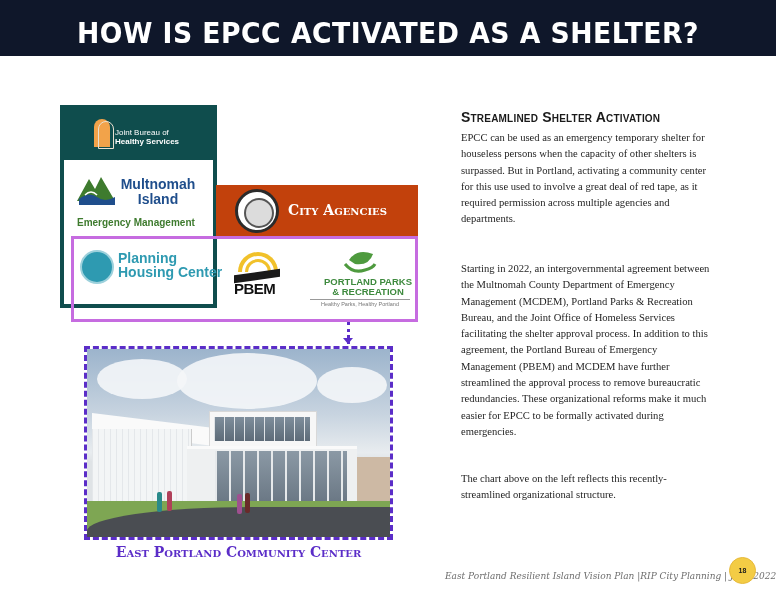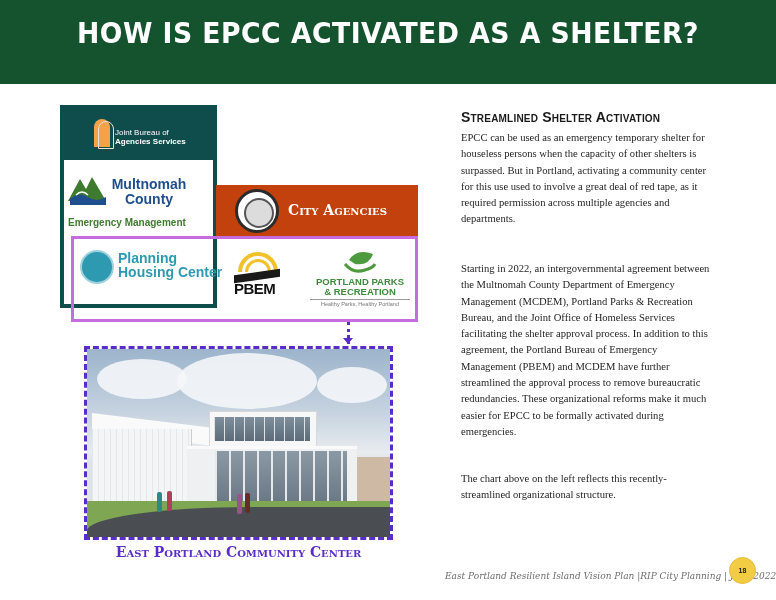--- a/index.html
+++ b/index.html
@@ -1,32 +1,32 @@
 <!DOCTYPE html>
 <html><head>
 <meta charset="utf-8">
 <style>
   * { box-sizing: border-box; margin: 0; padding: 0; }
   html, body { width: 776px; height: 600px; overflow: hidden; background: #ffffff; }
   body { position: relative; font-family: "Liberation Sans", sans-serif; }
 
-  .header { position: absolute; left: 0; top: 0; width: 776px; height: 84px; background: #14532d; }
+  .header { position: absolute; left: 0; top: 0; width: 776px; height: 56px; background: #0f172a; }
   .header-title { position: absolute; left: 0; top: 16px; width: 776px; text-align: center; color: #ffffff;
     font-family: "DejaVu Sans", sans-serif; font-weight: bold; font-size: 29px; letter-spacing: 0.5px; transform: scaleX(0.92); }
 
   
   .county-box { position: absolute; left: 60px; top: 105px; width: 157px; height: 203px; border: 4px solid #0f4d4d; background: #ffffff; }
   .county-head { position: absolute; left: 0; top: 0; width: 149px; height: 51px; background: #0f4d4d; }
   .joint-logo { position: absolute; left: 30px; top: 10px; width: 100px; height: 32px; }
   .joint-arch { position: absolute; left: 0; top: 0; width: 16px; height: 28px; background: #f2a34a; border-radius: 8px 8px 0 0; }
   .joint-arch2 { position: absolute; left: 4px; top: 2px; width: 16px; height: 28px; border: 1px solid #e9e0d0; border-radius: 8px 8px 0 0; }
   .joint-text { position: absolute; left: 21px; top: 9px; color: #ffffff; font-size: 8px; line-height: 9px; white-space: nowrap; }
   .joint-text b { font-weight: bold; }
 
-  .mult-logo { position: absolute; left: 4px; top: 66px; width: 130px; height: 58px; }
+  .mult-logo { position: absolute; left: 13px; top: 66px; width: 130px; height: 58px; }
   .mult-mtn { position: absolute; left: 0; top: 0; width: 40px; height: 34px; }
   .mult-name { position: absolute; left: 36px; top: 2px; color: #1f4e8c; font-weight: bold; font-size: 14px; line-height: 15px; text-align: center; width: 90px; }
   .mult-sub { position: absolute; left: 0; top: 42px; color: #3e7b2e; font-weight: bold; font-size: 10px; white-space: nowrap; }
 
   
   .city-head { position: absolute; left: 216px; top: 185px; width: 202px; height: 52px; background: #c2410c; }
   .city-seal { position: absolute; left: 19px; top: 4px; width: 44px; height: 44px; border-radius: 50%; background: #ffffff; border: 3px solid #2b2b2b; }
   .city-seal::after { content: ""; position: absolute; left: 6px; top: 6px; width: 26px; height: 26px; border-radius: 50%; border: 2px solid #555; background: #dcdcdc; }
   .city-title { position: absolute; left: 72px; top: 17px; color: #ffffff; font-family: "DejaVu Serif", serif; font-weight: bold; font-size: 14px; font-variant: small-caps; white-space: nowrap; }
   .city-outline { position: absolute; left: 71px; top: 236px; width: 347px; height: 86px; border: 3px solid #c66ce0; }
@@ -36,21 +36,21 @@
   .phb-text { position: absolute; left: 38px; top: 3px; color: #2e9ab1; font-weight: bold; font-size: 14px; line-height: 14px; white-space: nowrap; }
 
   .pbem-logo { position: absolute; left: 234px; top: 252px; width: 50px; height: 46px; }
   .pbem-sun { position: absolute; left: 4px; top: 0; width: 40px; height: 20px; border: 4px solid #f1c12a; border-bottom: none; border-radius: 20px 20px 0 0; }
   .pbem-sun2 { position: absolute; left: 11px; top: 7px; width: 26px; height: 13px; border: 3px solid #f1c12a; border-bottom: none; border-radius: 13px 13px 0 0; }
   .pbem-roof { position: absolute; left: 0; top: 20px; width: 46px; height: 8px; background: #1a1a1a; transform: skewY(-8deg); }
   .pbem-text { position: absolute; left: 0; top: 28px; color: #111; font-weight: bold; font-size: 15px; letter-spacing: -0.5px; }
 
   .ppr-logo { position: absolute; left: 310px; top: 250px; width: 100px; height: 58px; text-align: center; }
   .ppr-leaf { position: absolute; left: 33px; top: 0; width: 34px; height: 24px; }
-  .ppr-name { position: absolute; left: 0; top: 27px; width: 100px; color: #3e8a3e; font-weight: bold; font-size: 9.5px; line-height: 10px; }
+  .ppr-name { position: absolute; left: 8px; top: 27px; width: 100px; color: #3e8a3e; font-weight: bold; font-size: 9.5px; line-height: 10px; }
   .ppr-tag { position: absolute; left: 0; top: 49px; width: 100px; color: #777; font-size: 5.5px; border-top: 1px solid #999; padding-top: 1px; }
 
   
   .connector { position: absolute; left: 347px; top: 322px; width: 4px; height: 22px; border-left: 3px dotted #5b2dc8; }
   .connector-head { position: absolute; left: 343px; top: 338px; width: 0; height: 0; border-left: 5px solid transparent; border-right: 5px solid transparent; border-top: 6px solid #5b2dc8; }
 
   
   .photo-frame { position: absolute; left: 84px; top: 346px; width: 309px; height: 194px; border: 3px dashed #5b2dc8; overflow: hidden; }
   .photo { position: absolute; left: 0; top: 0; width: 303px; height: 188px;
     background: linear-gradient(to bottom, #9cb4cc 0%, #c8d4e0 35%, #e8ecef 55%, #dfe3e6 60%); }
@@ -91,33 +91,33 @@
   <div class="header-title">HOW IS EPCC ACTIVATED AS A SHELTER?</div>
 </div>
 
 <div class="county-box">
   <div class="county-head">
     <div class="joint-logo">
       <div class="joint-arch"></div>
       <div class="joint-arch2"></div>
       <div class="joint-text">
         <div>Joint Bureau of</div>
-        <b>Agencies Services</b>
+        <b>Healthy Services</b>
       </div>
     </div>
   </div>
   <div class="mult-logo">
     <svg class="mult-mtn" viewBox="0 0 40 34">
       <polygon points="0,26 12,4 18,14 24,2 38,26" fill="#3e7b2e"></polygon>
       <path d="M2,24 Q12,16 20,22 T38,22 L38,30 L2,30 Z" fill="#1f4e8c"></path>
       <path d="M8,20 Q14,14 20,20" stroke="#fff" stroke-width="1.5" fill="none"></path>
     </svg>
     <div class="mult-name">
       <div>Multnomah</div>
-      <div>County</div>
+      <div>Island</div>
     </div>
     <div class="mult-sub">Emergency Management</div>
   </div>
 </div>
 
 <div class="city-head">
   <div class="city-seal"></div>
   <div class="city-title">City Agencies</div>
 </div>
 <div class="city-outline"></div>

